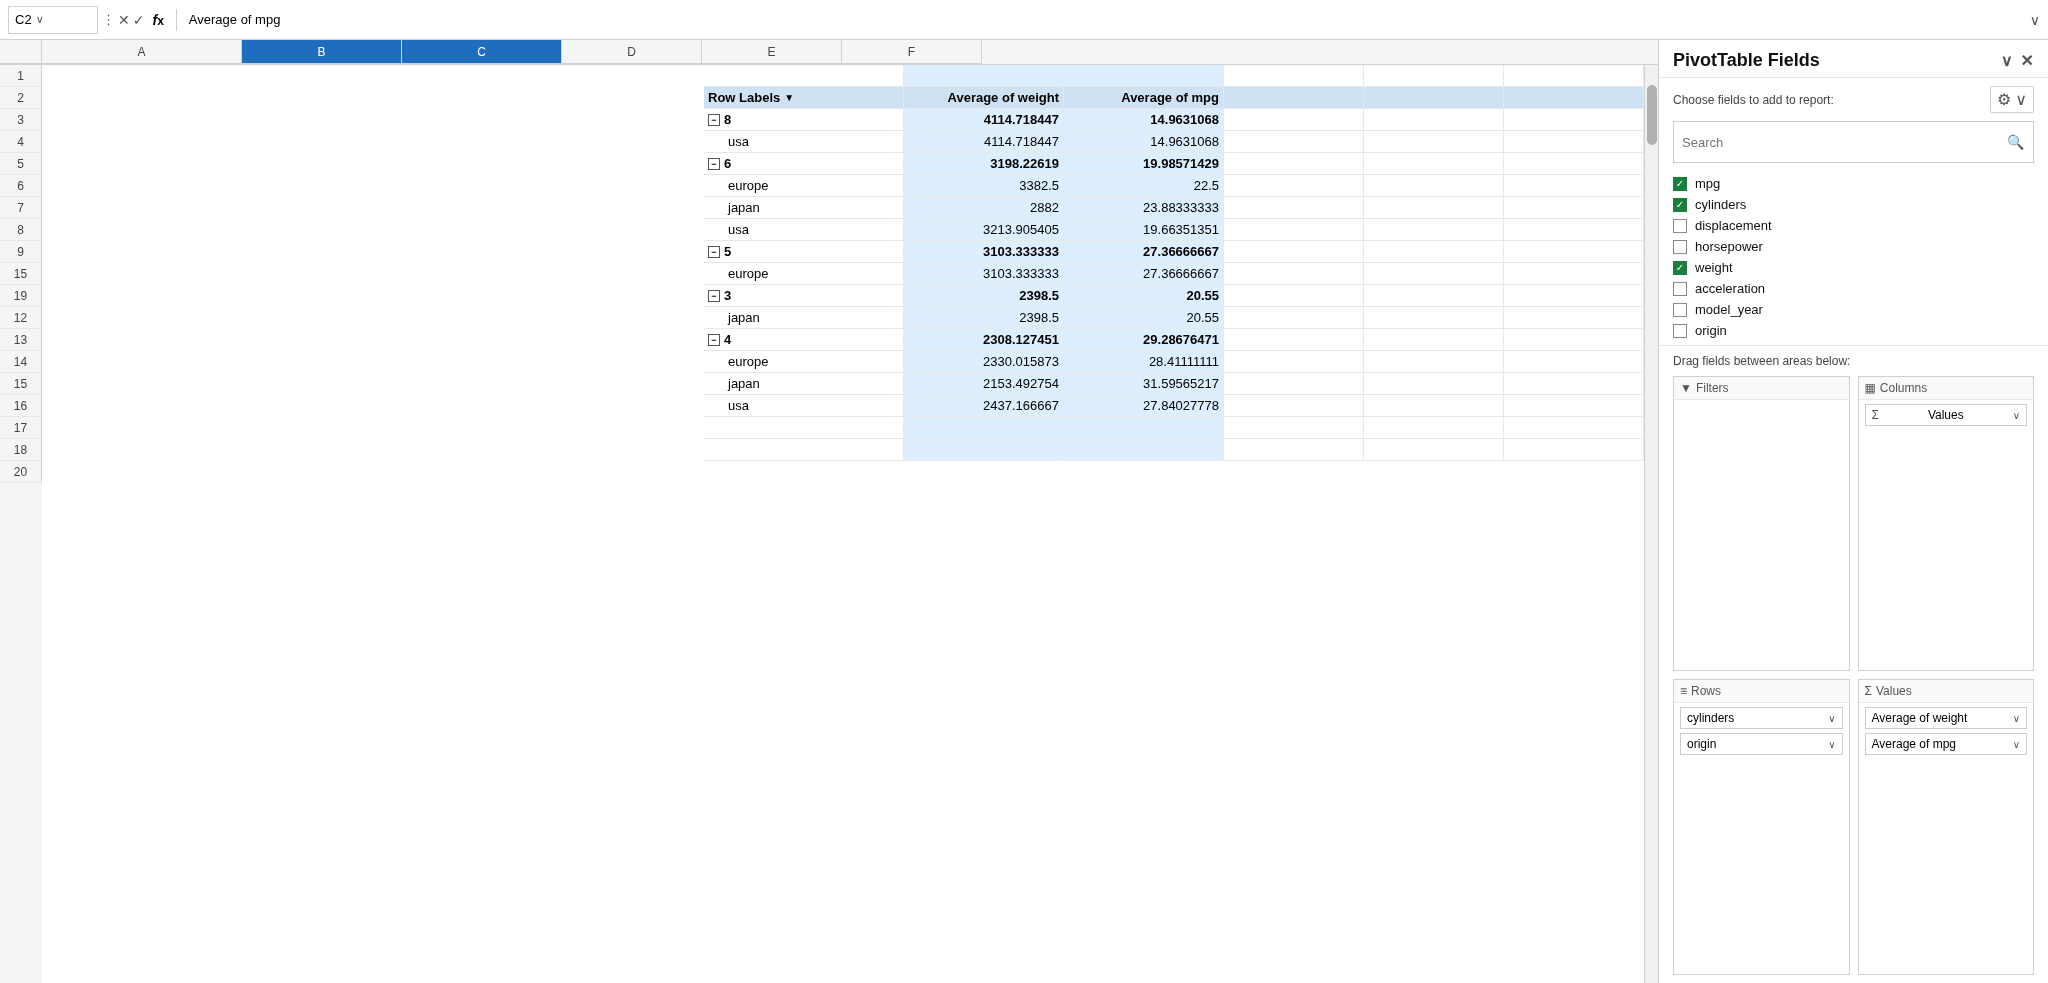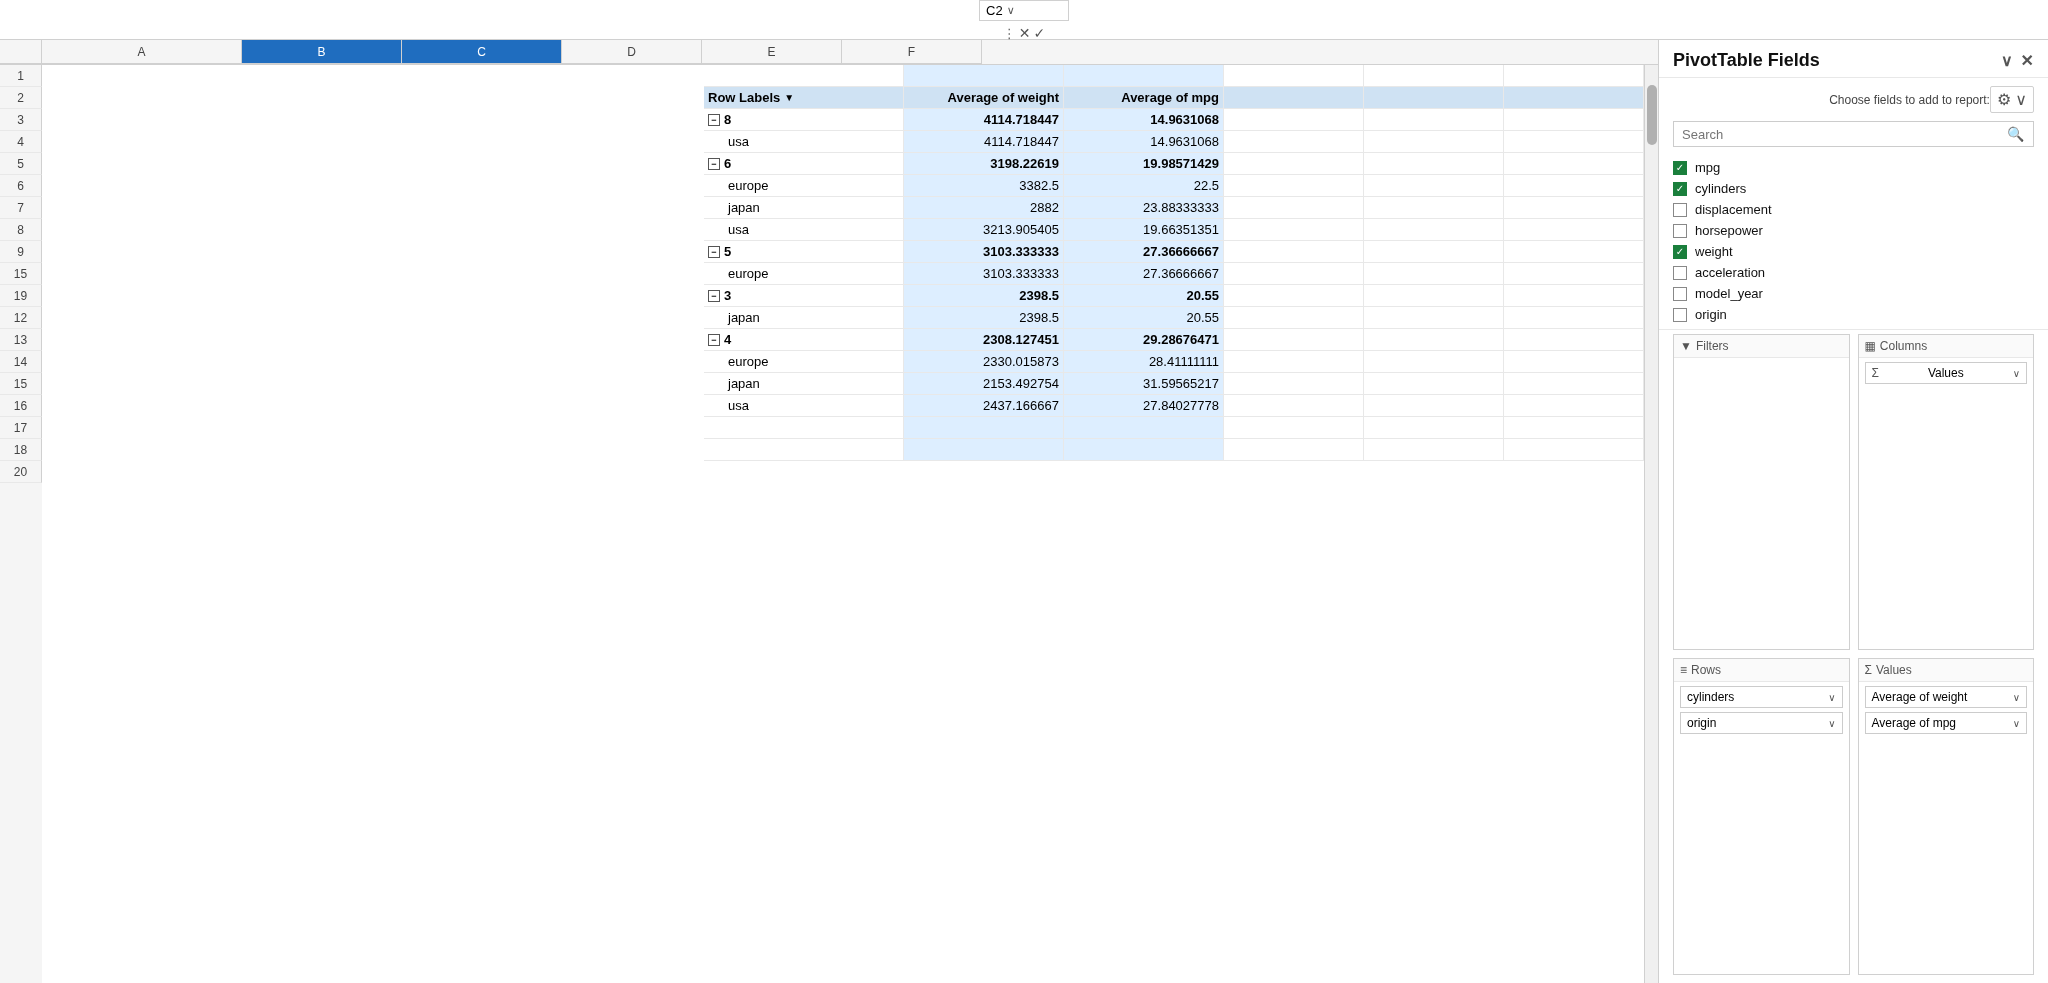--- a/index.html
+++ b/index.html
@@ -1,21 +1,21 @@
 <!DOCTYPE html>
 <html><head>
   <meta charset="utf-8">
   <style>
     * { box-sizing: border-box; margin: 0; padding: 0; }
     body { font-family: 'Segoe UI', Arial, sans-serif; font-size: 13px; background: #fff; display: flex; flex-direction: column; height: 983px; overflow: hidden; }
 
     
     .formula-bar {
       display: flex; align-items: center; border-bottom: 1px solid #d0d0d0;
-      padding: 0 8px; height: 40px; background: #fff; gap: 4px; flex-direction: column;
+      padding: 0 8px; height: 40px; background: #fff; gap: 4px;
     }
     .cell-ref-box {
       display: flex; align-items: center; gap: 4px; border: 1px solid #d0d0d0;
       padding: 2px 6px; min-width: 90px; height: 28px; font-size: 13px;
     }
     .formula-bar-dividers { display: flex; gap: 3px; align-items: center; color: #666; font-size: 16px; }
     .formula-bar-fx { font-style: italic; font-weight: bold; color: #000000; font-size: 14px; padding: 0 4px; }
     .formula-content { flex: 1; font-size: 13px; padding: 2px 4px; }
     .formula-bar-expand { margin-left: auto; color: #555; cursor: pointer; font-size: 14px; }
 
@@ -82,26 +82,26 @@
     }
     .pivot-header {
       display: flex; align-items: center; padding: 10px 14px 6px 14px;
       font-size: 18px; font-weight: 600; color: #111; border-bottom: 1px solid #e8e8e8;
       gap: 8px;
     }
     .pivot-header-title { flex: 1; }
     .pivot-header-icons { display: flex; gap: 8px; align-items: center; }
     .pivot-header-icon { font-size: 16px; color: #555; cursor: pointer; }
 
-    .pivot-subheader { padding: 8px 14px 4px 14px; font-size: 12px; color: #444; display: flex; align-items: center; justify-content: flex-end; }
+    .pivot-subheader { padding: 8px 14px 4px 14px; font-size: 12px; color: #444; display: flex; align-items: center; justify-content: space-between; }
     .pivot-settings-icon { font-size: 16px; color: #555; cursor: pointer; display: flex; align-items: center; gap: 4px; border: 1px solid #d0d0d0; padding: 3px 6px; border-radius: 2px; }
 
     .search-box {
       margin: 4px 14px 6px 14px; display: flex; align-items: center;
-      border: 1px solid #ccc; padding: 4px 8px; gap: 6px;
+      border: 1px solid #ccc; padding: 12px 8px; gap: 6px;
     }
     .search-input { flex: 1; border: none; outline: none; font-size: 13px; }
     .search-icon { color: #555; font-size: 14px; }
 
     .field-list { flex: 0 0 auto; max-height: 210px; overflow-y: auto; border-bottom: 1px solid #e8e8e8; padding: 4px 14px; }
     .field-item { display: flex; align-items: center; gap: 8px; padding: 3px 0; font-size: 13px; }
     .field-checkbox {
       width: 14px; height: 14px; border: 1px solid #888; background: #fff;
       display: inline-flex; align-items: center; justify-content: center;
       font-size: 10px; flex-shrink: 0;
@@ -401,20 +401,21 @@
         <div class="field-item">
           <div class="field-checkbox"></div>
           <span class="field-label">model_year</span>
         </div>
         <div class="field-item">
           <div class="field-checkbox"></div>
           <span class="field-label">origin</span>
         </div>
       </div>
 
+    <div class="drag-section">Drag fields between areas below:</div>
 
     <div class="areas-grid">
 
       <div class="area-box">
         <div class="area-header">
           <span class="area-icon">▼</span>
           <span>Filters</span>
         </div>
         <div class="area-body"></div>
       </div>

